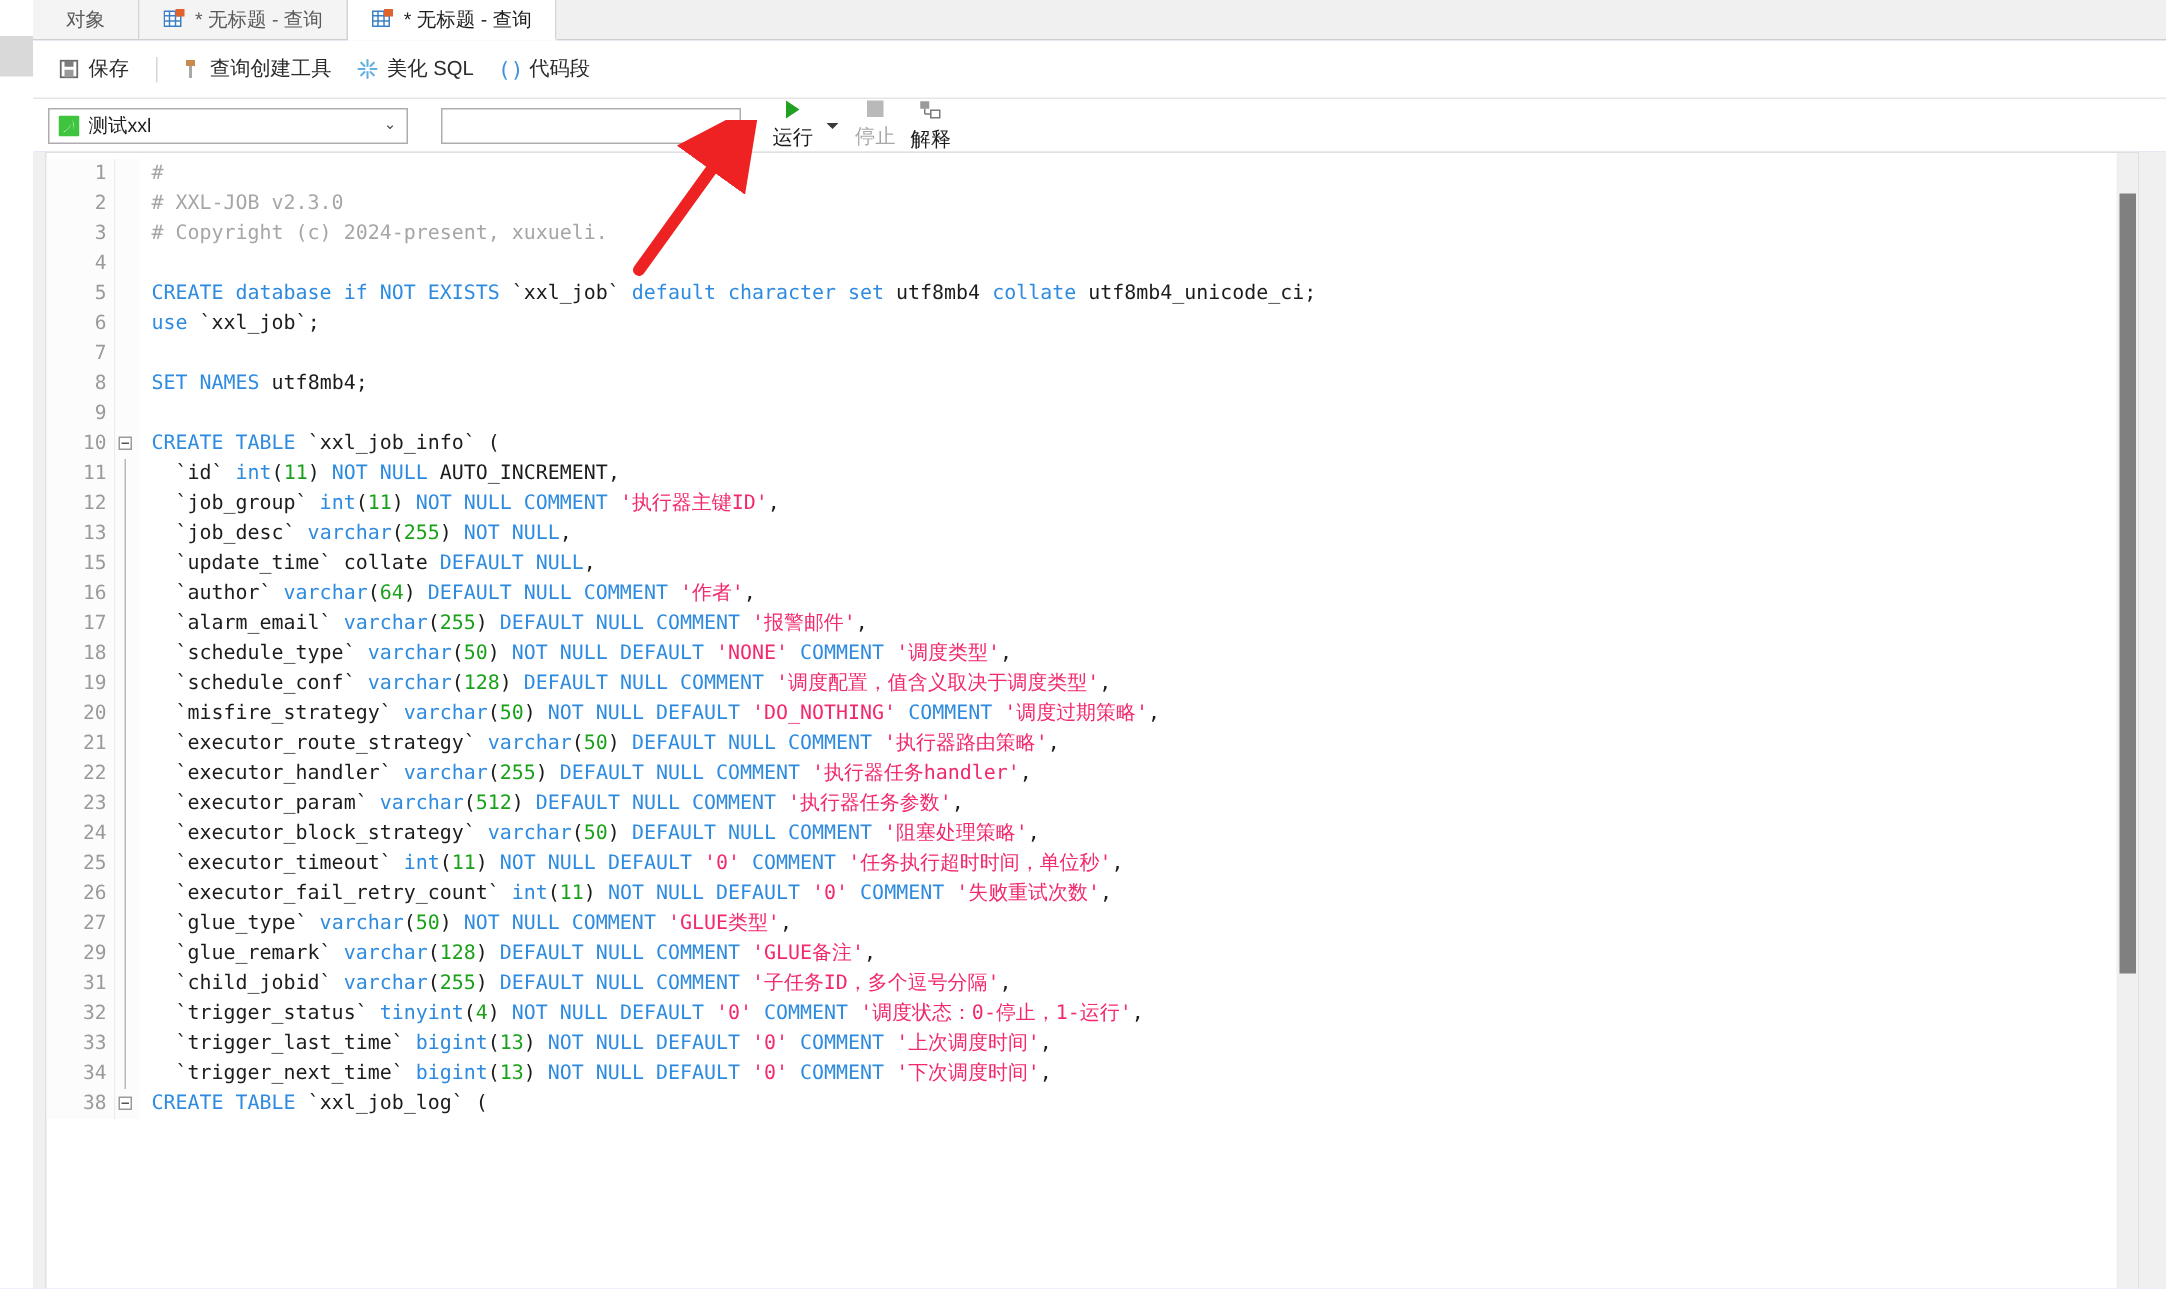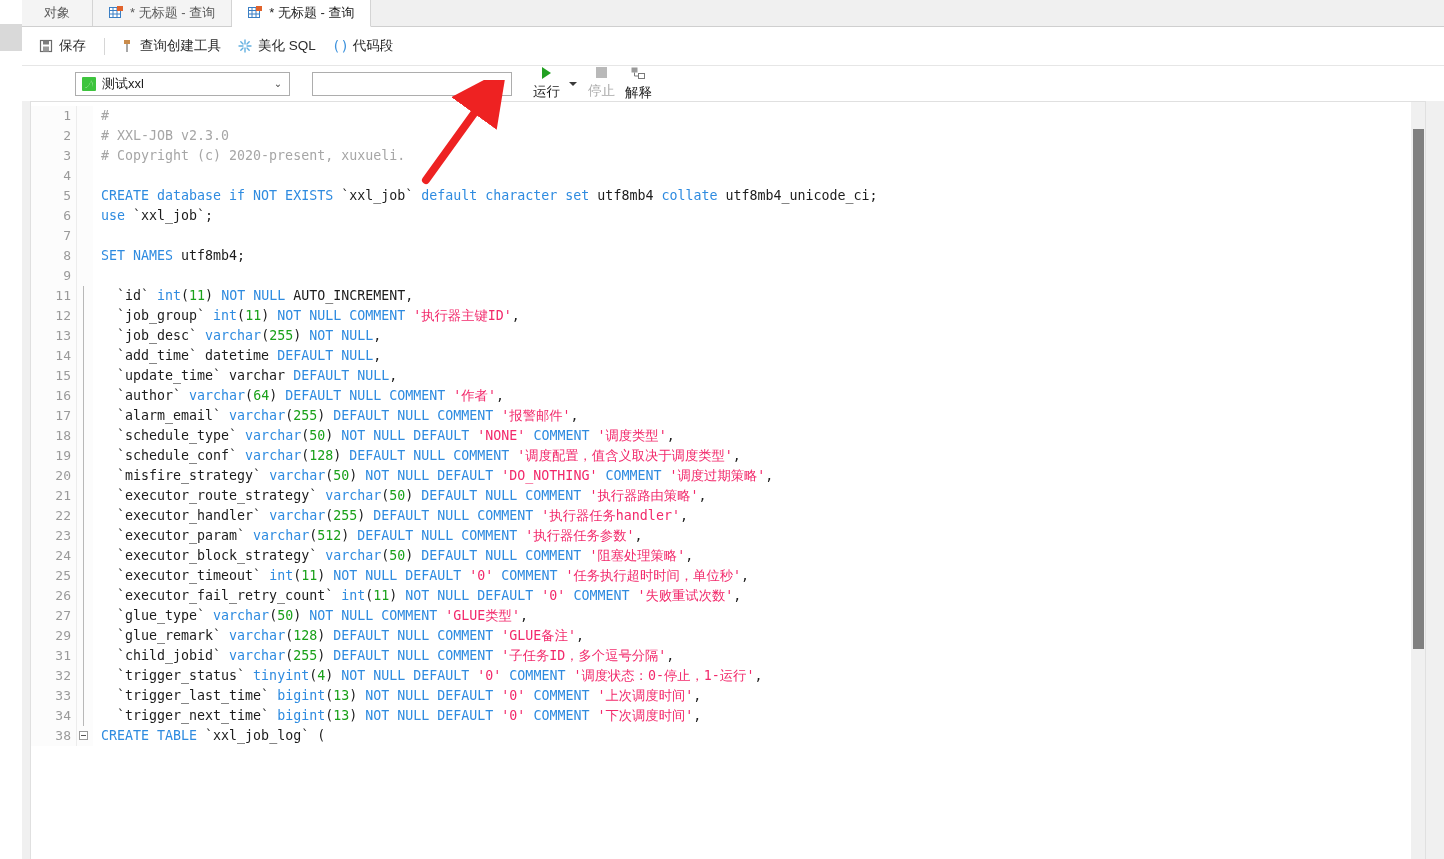--- a/index.html
+++ b/index.html
@@ -113,21 +113,21 @@
     border: 1px solid #adadad;
     background: #ffffff;
     display: flex;
     align-items: center;
     padding: 0 4px 0 6px;
     font-size: 13px;
     color: #1c1c1c;
     cursor: default;
     position: relative;
   }
-  .combo.db { width: 215px; margin-left: 43px; }
+  .combo.db { width: 240px; }
   .combo.schema { width: 200px; margin-left: 22px; }
   .combo .combo-label {
     flex: 1;
     overflow: hidden;
     white-space: nowrap;
     text-overflow: ellipsis;
   }
   .combo .caret {
     width: 14px; text-align: center;
     font-size: 10px; color: #4a4a4a;
@@ -439,32 +439,32 @@
       </div>
 
     </div>
   </div>
 
   <div class="editor">
     <div class="editor-inner">
       <div class="code-area" id="code-area">
           <div class="code-row"><div class="gutter">1</div><div class="foldcol"></div><div class="code-text"><span class="tk-cmt">#</span></div></div>
           <div class="code-row"><div class="gutter">2</div><div class="foldcol"></div><div class="code-text"><span class="tk-cmt"># XXL-JOB v2.3.0</span></div></div>
-          <div class="code-row"><div class="gutter">3</div><div class="foldcol"></div><div class="code-text"><span class="tk-cmt"># Copyright (c) 2020-present, xuxueli.</span></div></div>
+          <div class="code-row"><div class="gutter">3</div><div class="foldcol"></div><div class="code-text"><span class="tk-cmt"># Copyright (c) 2024-present, xuxueli.</span></div></div>
           <div class="code-row"><div class="gutter">4</div><div class="foldcol"></div><div class="code-text"></div></div>
           <div class="code-row"><div class="gutter">5</div><div class="foldcol"></div><div class="code-text"><span class="tk-kw">CREATE database if NOT EXISTS</span><span class="tk-pl"> `xxl_job` </span><span class="tk-kw">default character set</span><span class="tk-pl"> utf8mb4 </span><span class="tk-kw">collate</span><span class="tk-pl"> utf8mb4_unicode_ci;</span></div></div>
           <div class="code-row"><div class="gutter">6</div><div class="foldcol"></div><div class="code-text"><span class="tk-kw">use</span><span class="tk-pl"> `xxl_job`;</span></div></div>
           <div class="code-row"><div class="gutter">7</div><div class="foldcol"></div><div class="code-text"></div></div>
           <div class="code-row"><div class="gutter">8</div><div class="foldcol"></div><div class="code-text"><span class="tk-kw">SET NAMES</span><span class="tk-pl"> utf8mb4;</span></div></div>
           <div class="code-row"><div class="gutter">9</div><div class="foldcol"></div><div class="code-text"></div></div>
+          <div class="code-row"><div class="gutter">10</div><div class="foldcol"><span class="fold-box"></span></div><div class="code-text"><span class="tk-kw">CREATE TABLE</span><span class="tk-pl"> `xxl_job_info` (</span></div></div>
           <div class="code-row"><div class="gutter">11</div><div class="foldcol"><span class="fold-line"></span></div><div class="code-text"><span class="tk-pl">  `id` </span><span class="tk-kw">int</span><span class="tk-pl">(</span><span class="tk-num">11</span><span class="tk-pl">) </span><span class="tk-kw">NOT NULL</span><span class="tk-pl"> AUTO_INCREMENT,</span></div></div>
           <div class="code-row"><div class="gutter">12</div><div class="foldcol"><span class="fold-line"></span></div><div class="code-text"><span class="tk-pl">  `job_group` </span><span class="tk-kw">int</span><span class="tk-pl">(</span><span class="tk-num">11</span><span class="tk-pl">) </span><span class="tk-kw">NOT NULL COMMENT</span><span class="tk-pl"> </span><span class="tk-str">'执行器主键ID'</span><span class="tk-pl">,</span></div></div>
           <div class="code-row"><div class="gutter">13</div><div class="foldcol"><span class="fold-line"></span></div><div class="code-text"><span class="tk-pl">  `job_desc` </span><span class="tk-kw">varchar</span><span class="tk-pl">(</span><span class="tk-num">255</span><span class="tk-pl">) </span><span class="tk-kw">NOT NULL</span><span class="tk-pl">,</span></div></div>
-          <div class="code-row"><div class="gutter">14</div><div class="foldcol"><span class="fold-line"></span></div><div class="code-text"><span class="tk-pl">  `add_time` datetime </span><span class="tk-kw">DEFAULT NULL</span><span class="tk-pl">,</span></div></div>
-          <div class="code-row"><div class="gutter">15</div><div class="foldcol"><span class="fold-line"></span></div><div class="code-text"><span class="tk-pl">  `update_time` varchar </span><span class="tk-kw">DEFAULT NULL</span><span class="tk-pl">,</span></div></div>
+          <div class="code-row"><div class="gutter">15</div><div class="foldcol"><span class="fold-line"></span></div><div class="code-text"><span class="tk-pl">  `update_time` collate </span><span class="tk-kw">DEFAULT NULL</span><span class="tk-pl">,</span></div></div>
           <div class="code-row"><div class="gutter">16</div><div class="foldcol"><span class="fold-line"></span></div><div class="code-text"><span class="tk-pl">  `author` </span><span class="tk-kw">varchar</span><span class="tk-pl">(</span><span class="tk-num">64</span><span class="tk-pl">) </span><span class="tk-kw">DEFAULT NULL COMMENT</span><span class="tk-pl"> </span><span class="tk-str">'作者'</span><span class="tk-pl">,</span></div></div>
           <div class="code-row"><div class="gutter">17</div><div class="foldcol"><span class="fold-line"></span></div><div class="code-text"><span class="tk-pl">  `alarm_email` </span><span class="tk-kw">varchar</span><span class="tk-pl">(</span><span class="tk-num">255</span><span class="tk-pl">) </span><span class="tk-kw">DEFAULT NULL COMMENT</span><span class="tk-pl"> </span><span class="tk-str">'报警邮件'</span><span class="tk-pl">,</span></div></div>
           <div class="code-row"><div class="gutter">18</div><div class="foldcol"><span class="fold-line"></span></div><div class="code-text"><span class="tk-pl">  `schedule_type` </span><span class="tk-kw">varchar</span><span class="tk-pl">(</span><span class="tk-num">50</span><span class="tk-pl">) </span><span class="tk-kw">NOT NULL DEFAULT</span><span class="tk-pl"> </span><span class="tk-str">'NONE'</span><span class="tk-pl"> </span><span class="tk-kw">COMMENT</span><span class="tk-pl"> </span><span class="tk-str">'调度类型'</span><span class="tk-pl">,</span></div></div>
           <div class="code-row"><div class="gutter">19</div><div class="foldcol"><span class="fold-line"></span></div><div class="code-text"><span class="tk-pl">  `schedule_conf` </span><span class="tk-kw">varchar</span><span class="tk-pl">(</span><span class="tk-num">128</span><span class="tk-pl">) </span><span class="tk-kw">DEFAULT NULL COMMENT</span><span class="tk-pl"> </span><span class="tk-str">'调度配置，值含义取决于调度类型'</span><span class="tk-pl">,</span></div></div>
           <div class="code-row"><div class="gutter">20</div><div class="foldcol"><span class="fold-line"></span></div><div class="code-text"><span class="tk-pl">  `misfire_strategy` </span><span class="tk-kw">varchar</span><span class="tk-pl">(</span><span class="tk-num">50</span><span class="tk-pl">) </span><span class="tk-kw">NOT NULL DEFAULT</span><span class="tk-pl"> </span><span class="tk-str">'DO_NOTHING'</span><span class="tk-pl"> </span><span class="tk-kw">COMMENT</span><span class="tk-pl"> </span><span class="tk-str">'调度过期策略'</span><span class="tk-pl">,</span></div></div>
           <div class="code-row"><div class="gutter">21</div><div class="foldcol"><span class="fold-line"></span></div><div class="code-text"><span class="tk-pl">  `executor_route_strategy` </span><span class="tk-kw">varchar</span><span class="tk-pl">(</span><span class="tk-num">50</span><span class="tk-pl">) </span><span class="tk-kw">DEFAULT NULL COMMENT</span><span class="tk-pl"> </span><span class="tk-str">'执行器路由策略'</span><span class="tk-pl">,</span></div></div>
           <div class="code-row"><div class="gutter">22</div><div class="foldcol"><span class="fold-line"></span></div><div class="code-text"><span class="tk-pl">  `executor_handler` </span><span class="tk-kw">varchar</span><span class="tk-pl">(</span><span class="tk-num">255</span><span class="tk-pl">) </span><span class="tk-kw">DEFAULT NULL COMMENT</span><span class="tk-pl"> </span><span class="tk-str">'执行器任务handler'</span><span class="tk-pl">,</span></div></div>
           <div class="code-row"><div class="gutter">23</div><div class="foldcol"><span class="fold-line"></span></div><div class="code-text"><span class="tk-pl">  `executor_param` </span><span class="tk-kw">varchar</span><span class="tk-pl">(</span><span class="tk-num">512</span><span class="tk-pl">) </span><span class="tk-kw">DEFAULT NULL COMMENT</span><span class="tk-pl"> </span><span class="tk-str">'执行器任务参数'</span><span class="tk-pl">,</span></div></div>
           <div class="code-row"><div class="gutter">24</div><div class="foldcol"><span class="fold-line"></span></div><div class="code-text"><span class="tk-pl">  `executor_block_strategy` </span><span class="tk-kw">varchar</span><span class="tk-pl">(</span><span class="tk-num">50</span><span class="tk-pl">) </span><span class="tk-kw">DEFAULT NULL COMMENT</span><span class="tk-pl"> </span><span class="tk-str">'阻塞处理策略'</span><span class="tk-pl">,</span></div></div>
           <div class="code-row"><div class="gutter">25</div><div class="foldcol"><span class="fold-line"></span></div><div class="code-text"><span class="tk-pl">  `executor_timeout` </span><span class="tk-kw">int</span><span class="tk-pl">(</span><span class="tk-num">11</span><span class="tk-pl">) </span><span class="tk-kw">NOT NULL DEFAULT</span><span class="tk-pl"> </span><span class="tk-str">'0'</span><span class="tk-pl"> </span><span class="tk-kw">COMMENT</span><span class="tk-pl"> </span><span class="tk-str">'任务执行超时时间，单位秒'</span><span class="tk-pl">,</span></div></div>

